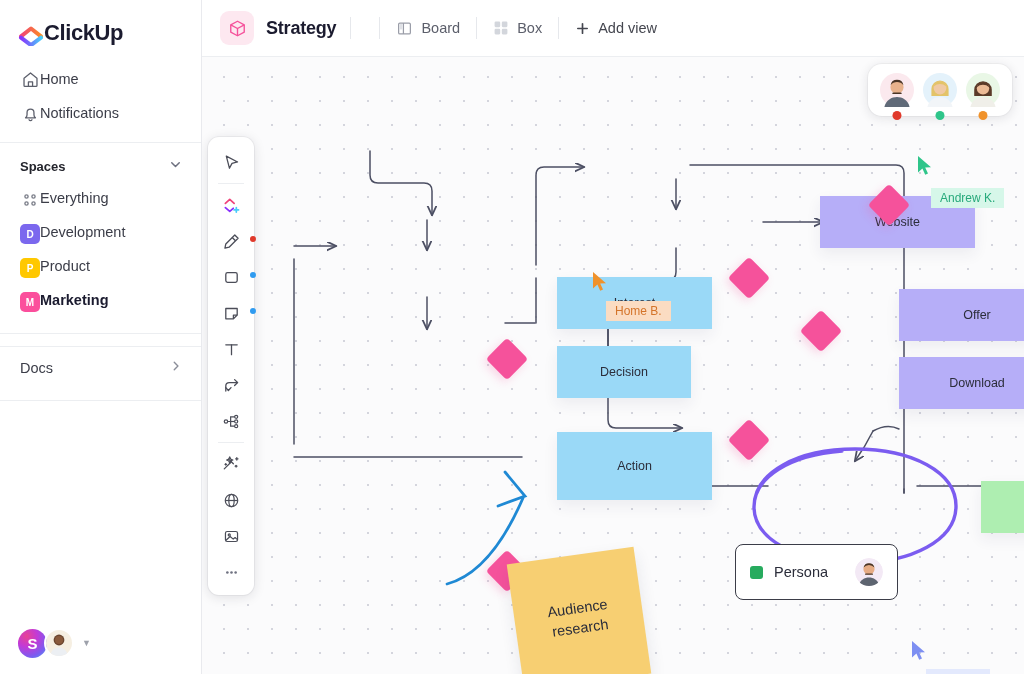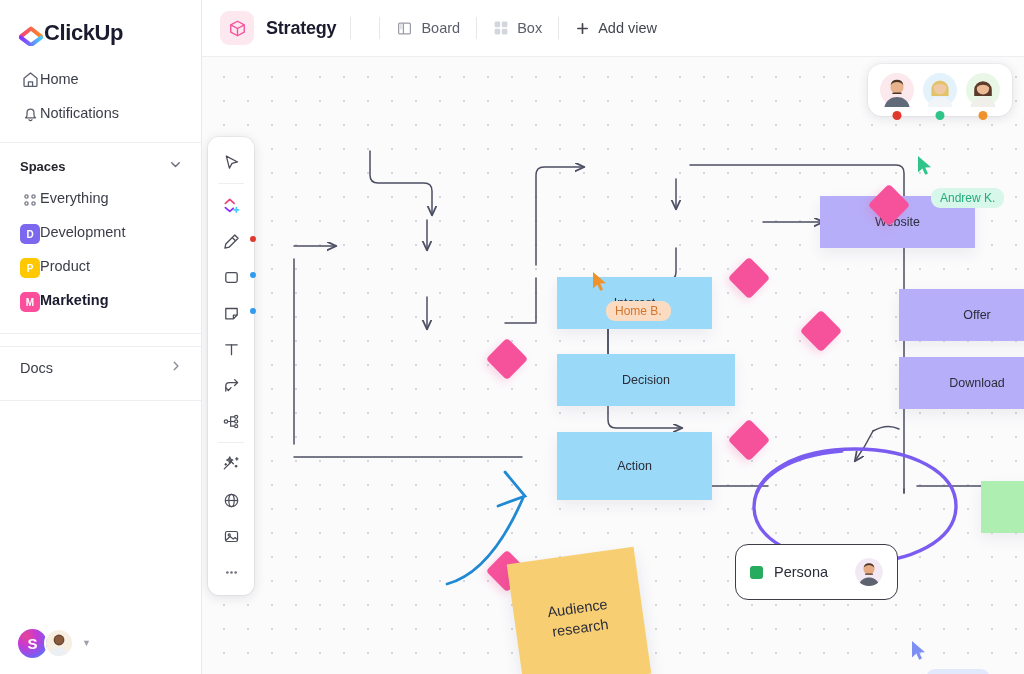--- a/index.html
+++ b/index.html
@@ -119,29 +119,29 @@
     position: absolute; display: flex; align-items: center; justify-content: center;
     font-size: 12.5px; color: #2b2d3a; box-shadow: 0 6px 14px rgba(40,45,80,.07);
   }
   .diamond { position: absolute; width: 30px; height: 30px; background: #f5529b; transform: rotate(45deg); border-radius: 4px; box-shadow: 0 4px 10px rgba(245,82,155,.22); }
   .sticky {
     position: absolute; background: #f7cf72; box-shadow: 0 7px 16px rgba(40,45,80,.1);
     display: flex; align-items: center; justify-content: center; text-align: center;
     font-size: 14.5px; color: #2b2d3a; line-height: 1.35; padding: 10px;
   }
   .taskcard {
-    position: absolute; background: #fff; border: 1.6px solid #3b3d48; border-radius: 13px;
+    position: absolute; background: #fff; border: 1.6px solid #3b3d48; border-radius: 8px;
     display: flex; align-items: center; gap: 11px; padding: 0 14px;
     font-size: 14.5px; color: #2b2d3a;
   }
   .statsq { width: 13px; height: 13px; border-radius: 3px; background: #27ab5e; }
   .tcav { width: 28px; height: 28px; border-radius: 50%; overflow: hidden; margin-left: auto; }
 
   .curlabel {
-    position: absolute; font-size: 12px; padding: 3px 9px; border-radius: 9px; white-space: nowrap;
+    position: absolute; font-size: 12px; padding: 3px 9px; border-radius: 0; white-space: nowrap;
   }
   svg.wire { position: absolute; left: 0; top: 0; width: 100%; height: 100%; pointer-events: none; }
 </style>
 </head>
 <body>
 
 <div class="app">
 
   <aside class="sidebar">
 
@@ -349,21 +349,21 @@
       <svg class="wire" viewBox="0 0 822 617" preserveAspectRatio="none">
         <g fill="none" stroke="#1f89d4" stroke-width="2.8" stroke-linecap="round">
           <path d="M245 527 q44 -12 76 -86"></path>
           <path d="M303 415 l20 24 l-27 10"></path>
         </g>
       </svg>
 
       <div class="node" style="left:355px;top:220px;width:155px;height:52px;background:#9ad9f7">
         <span>Interest</span>
       </div>
-      <div class="node" style="left:355px;top:297px;width:178px;height:52px;background:#9ad9f7">
+      <div class="node" style="left:355px;top:289px;width:134px;height:52px;background:#9ad9f7">
         <span>Decision</span>
       </div>
       <div class="node" style="left:355px;top:375px;width:155px;height:68px;background:#9ad9f7">
         <span>Action</span>
       </div>
       <div class="node" style="left:618px;top:139px;width:155px;height:52px;background:#b6aef8">
         <span>Website</span>
       </div>
       <div class="node" style="left:697px;top:232px;width:156px;height:52px;background:#b6aef8">
         <span>Offer</span>

